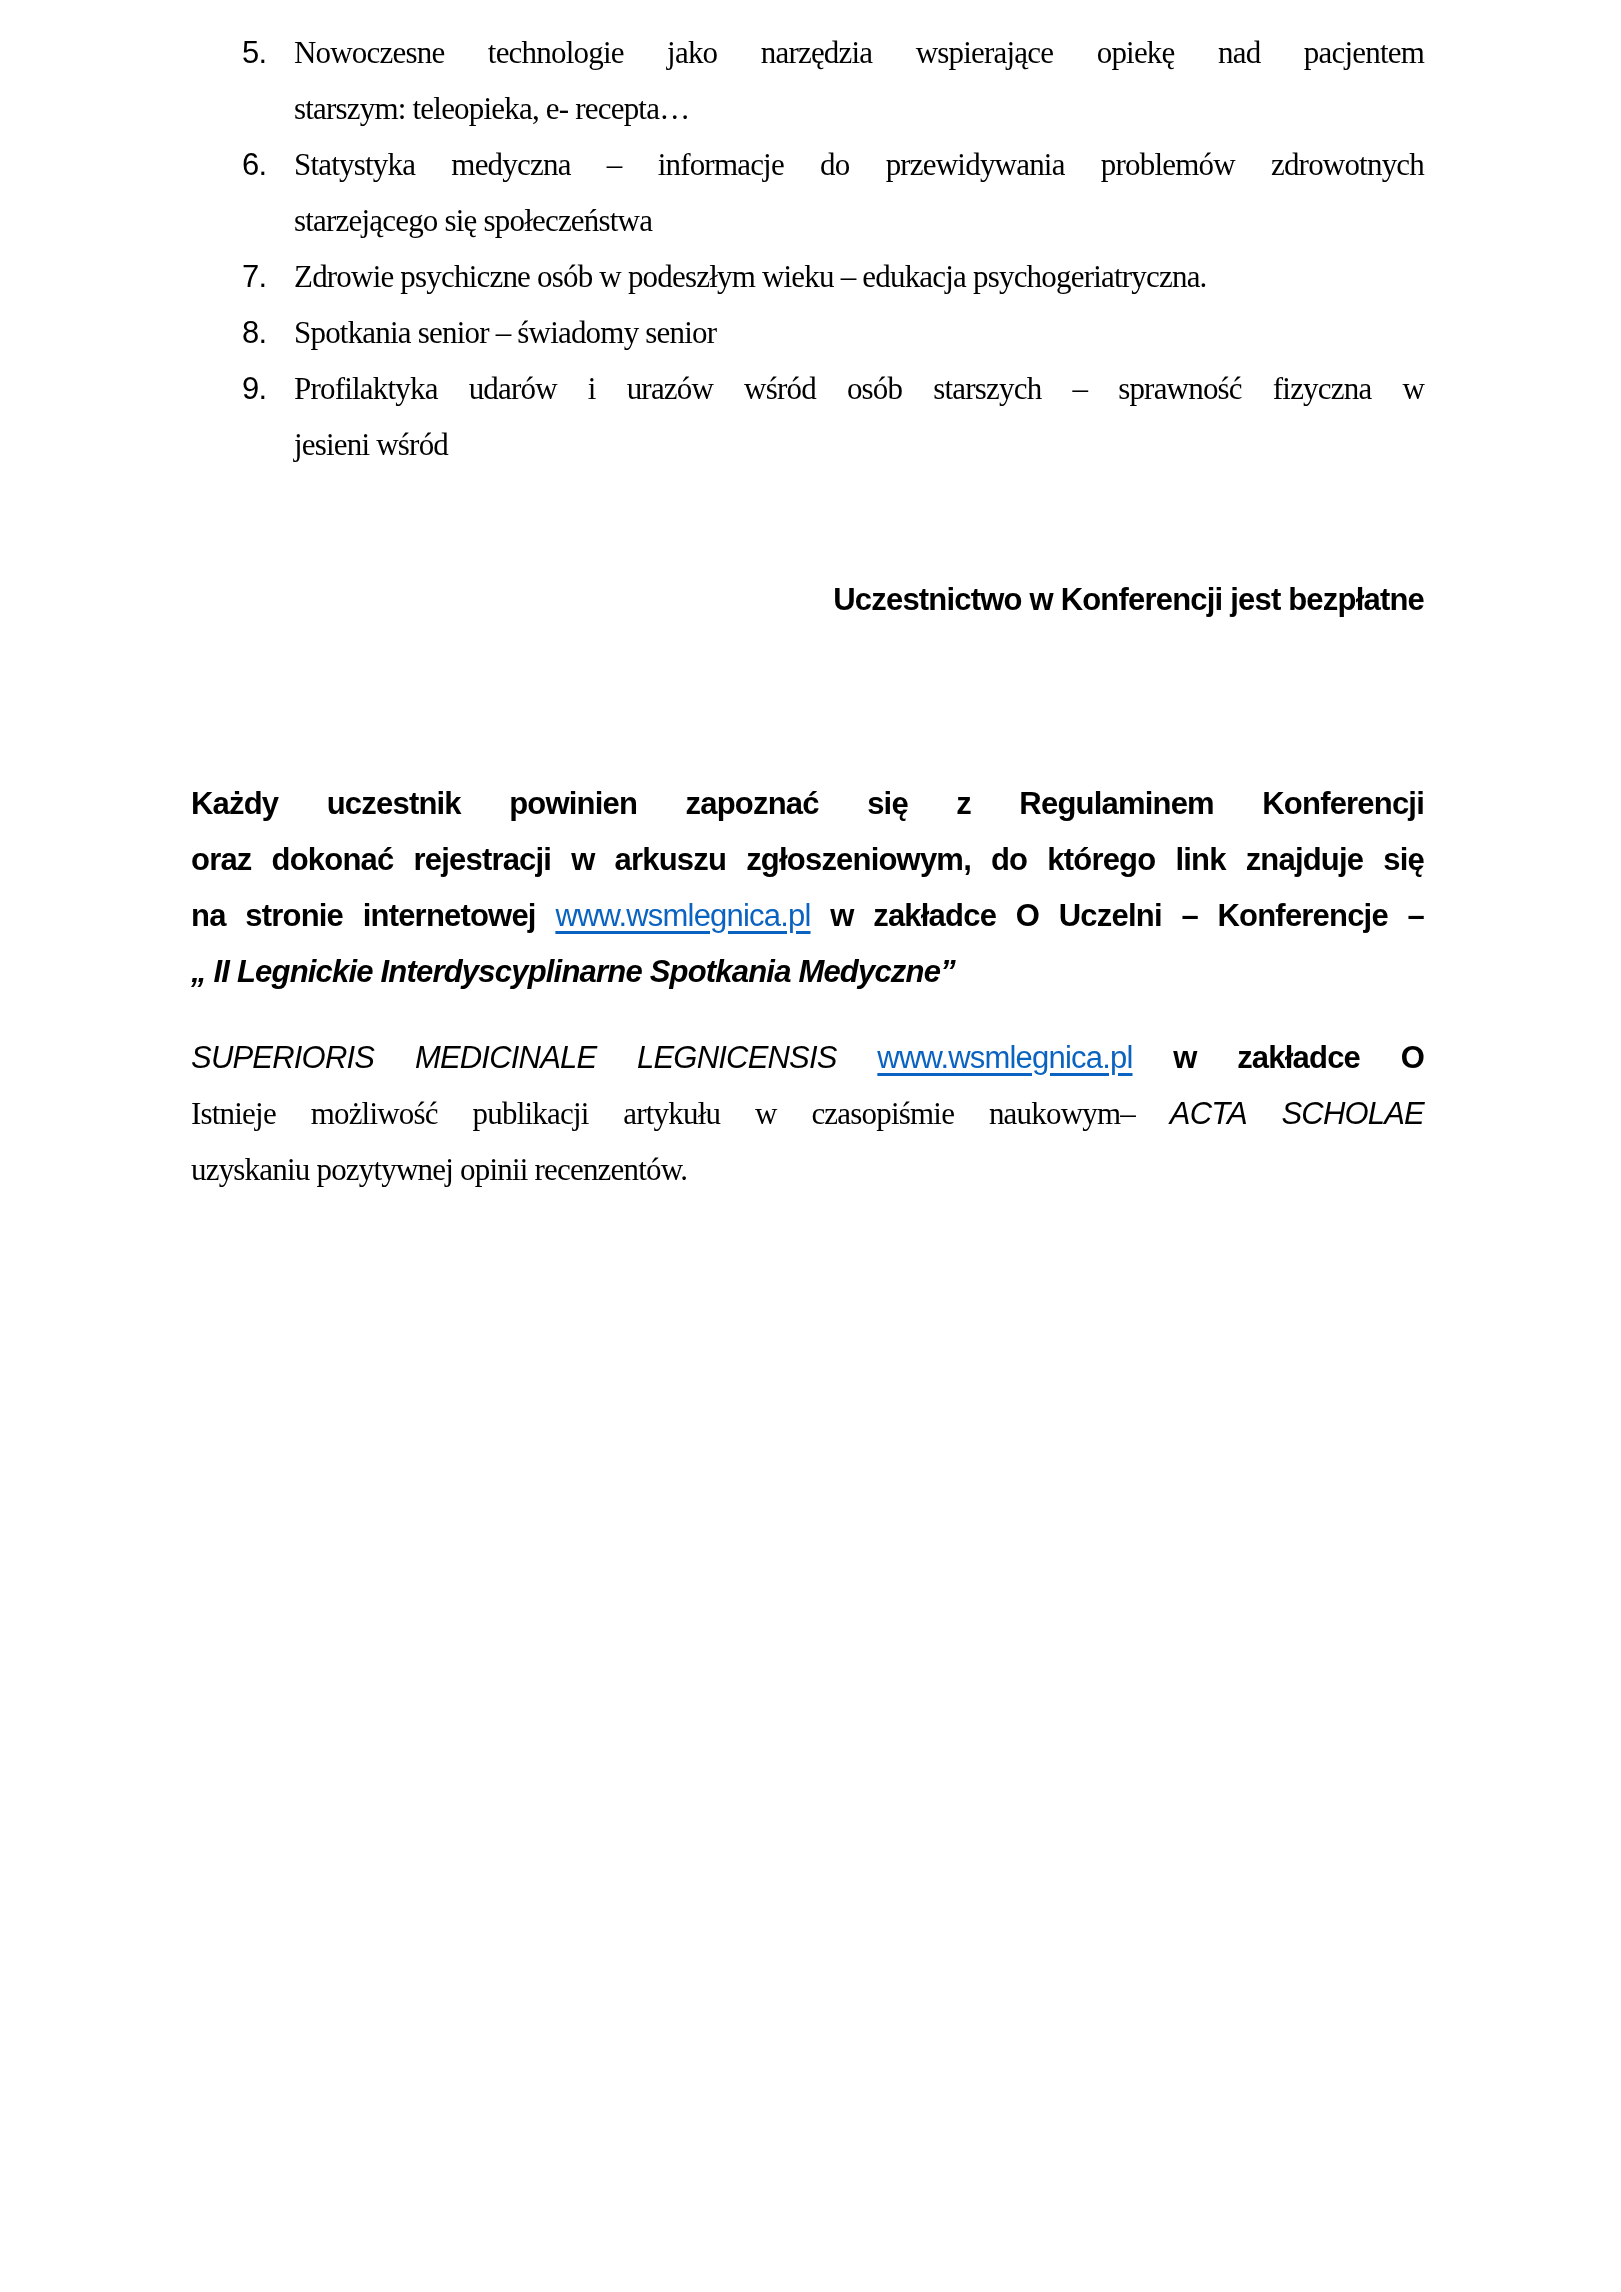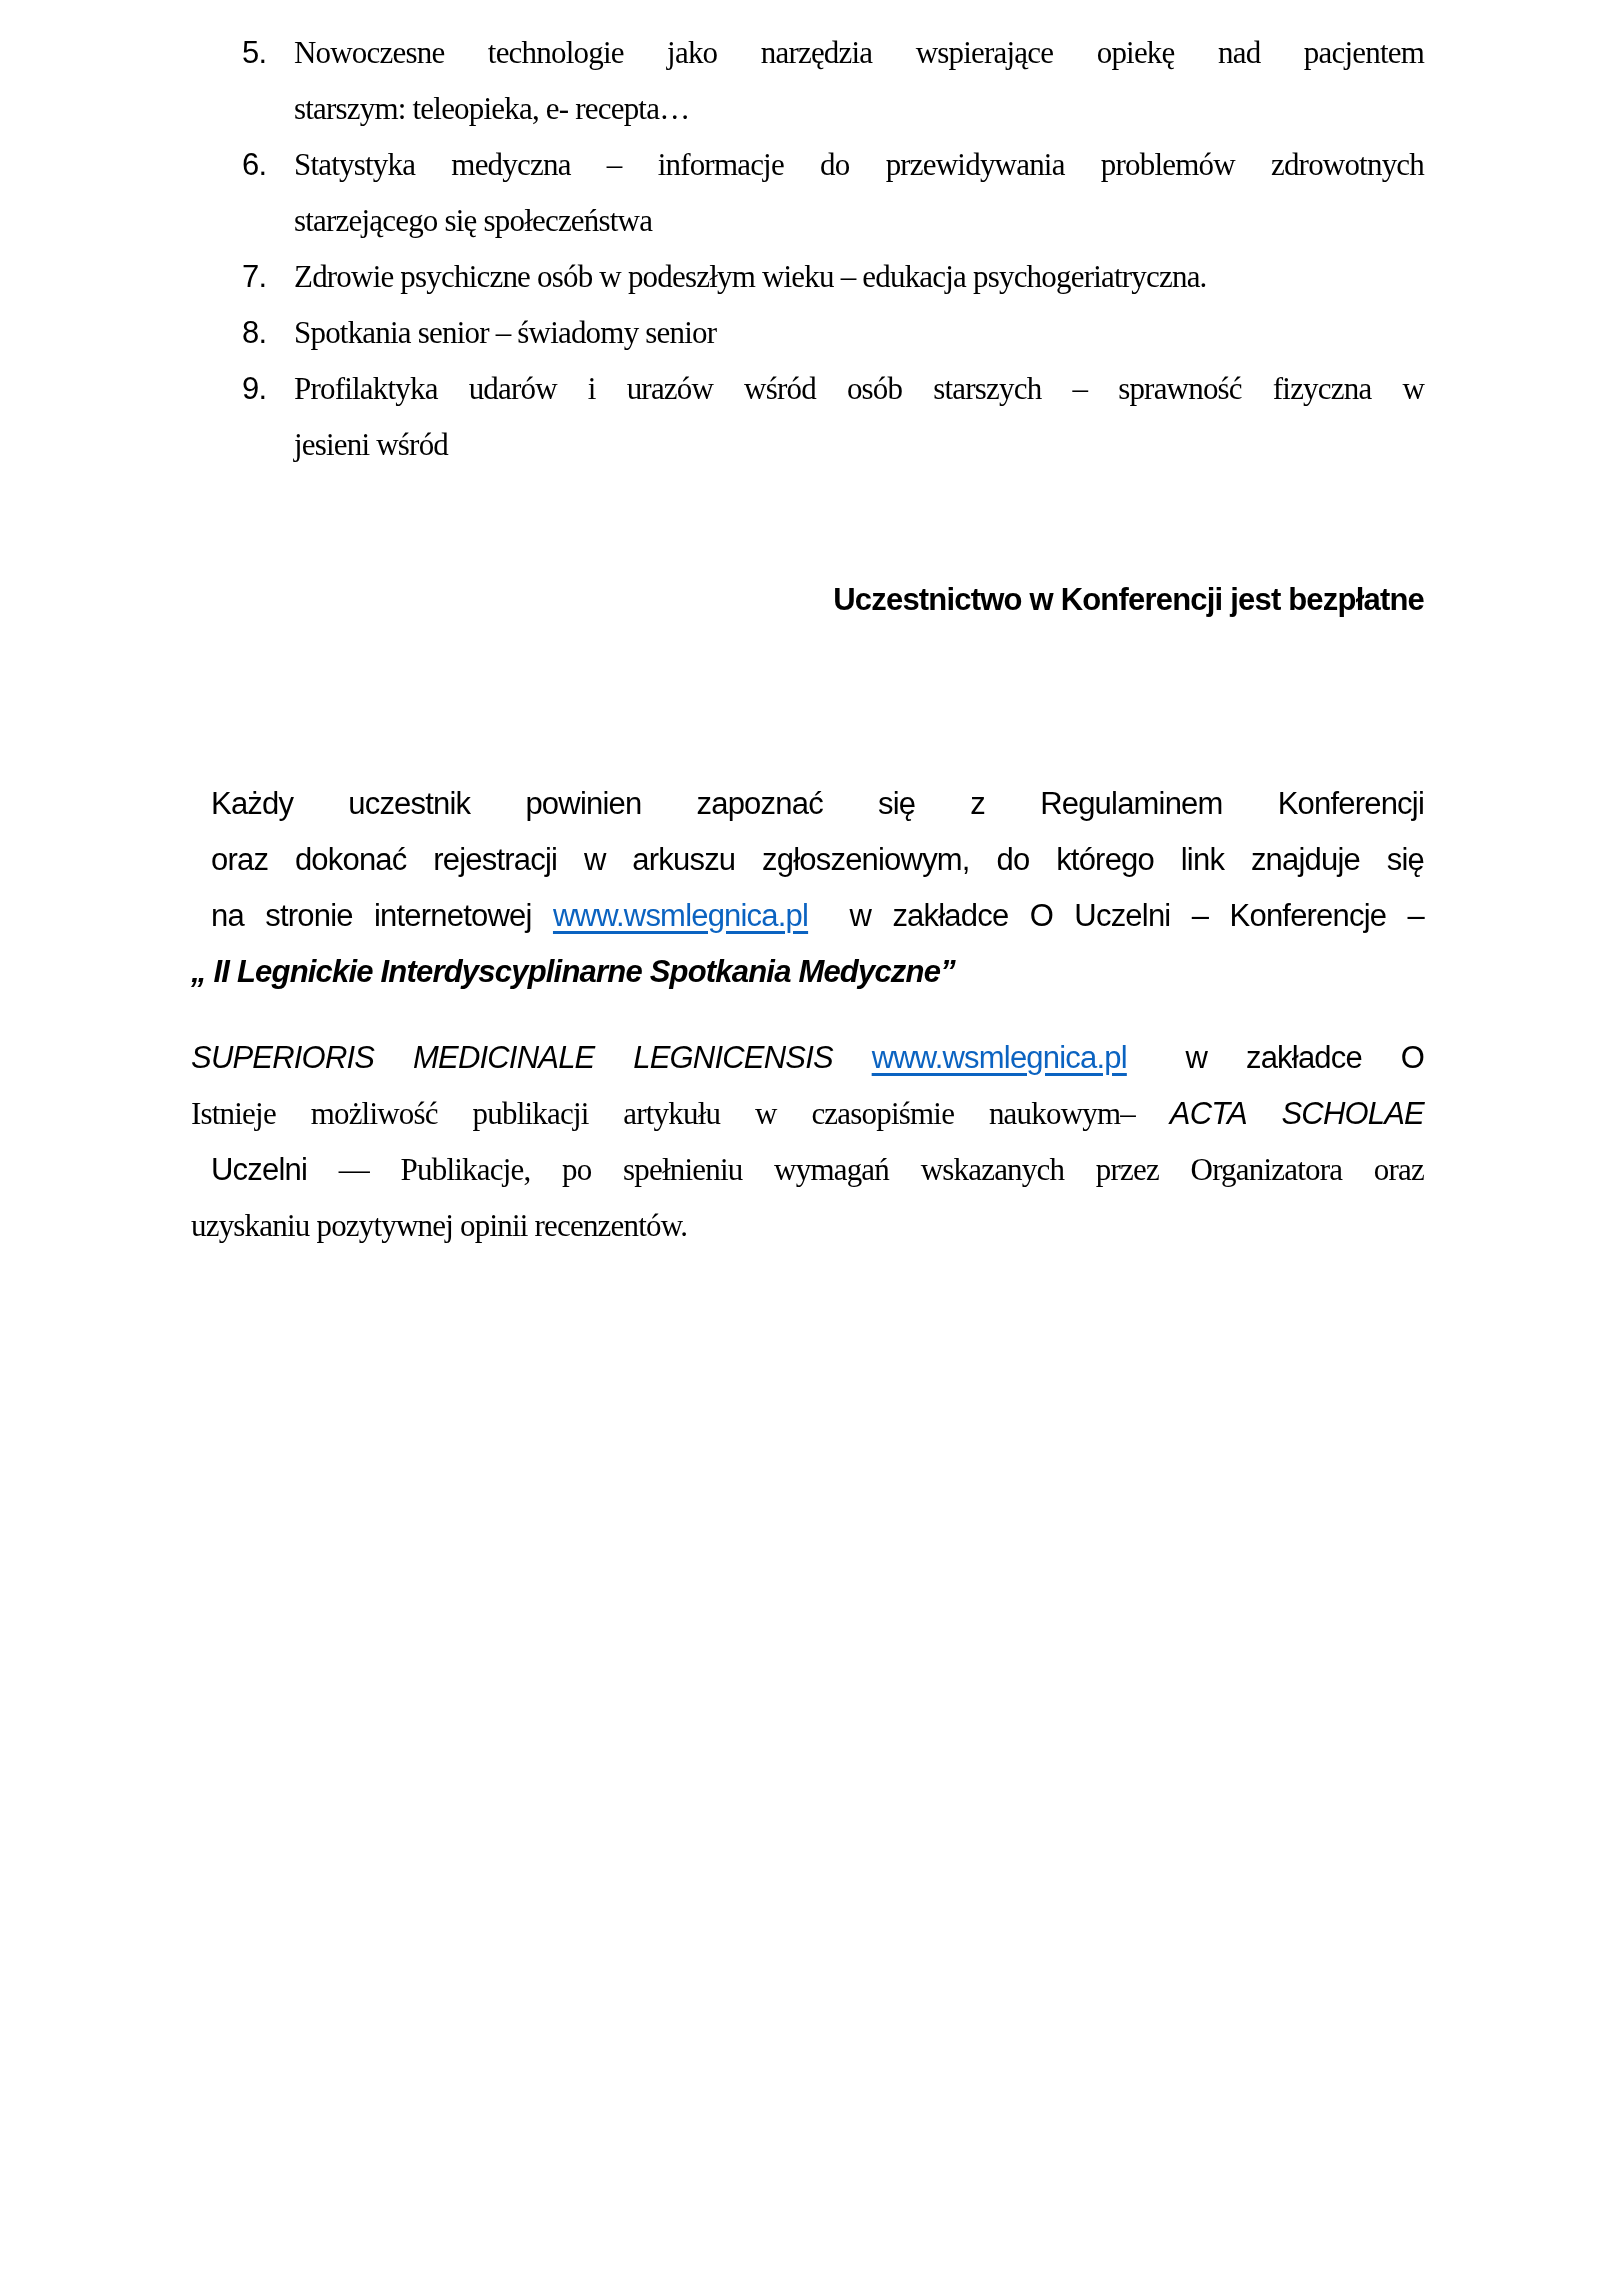--- a/index.html
+++ b/index.html
@@ -43,21 +43,21 @@
   .heading{
     margin-top:99px;
     text-align:right;
     font-weight:700;
     line-height:56px;
   }
   .para-1{margin-top:148px;}
   .para-2{margin-top:30px;}
   
   .s-r{font-weight:400;font-style:normal;font-family:Liberation Serif, serif;}
-  .s-b{font-weight:400;font-style:normal;margin-left:20px;}
+  .s-b{font-weight:700;font-style:normal;}
   .s-i{font-weight:400;font-style:italic;}
   .s-bi{font-weight:700;font-style:italic;margin-top:30px;}
   a.s-link{
     font-weight:400;font-style:normal;
     text-decoration:underline;
     text-underline-offset:4.9px;
     cursor:pointer;
   }
 </style>
 </head>
@@ -97,20 +97,19 @@
     <div id="paragraphs">
         <div class="para-1">
           <div class="line"><span class="s-b">Każdy uczestnik powinien zapoznać się z Regulaminem Konferencji</span></div>
           <div class="line"><span class="s-b">oraz dokonać rejestracji w arkuszu zgłoszeniowym, do którego link znajduje się</span></div>
           <div class="line"><span class="s-b">na stronie internetowej </span><a class="s-link" style="color: rgb(11, 99, 193);">www.wsmlegnica.pl</a><span class="s-b"> w zakładce O Uczelni – Konferencje –</span></div>
           <div class="line last"><span class="s-bi">„ II Legnickie Interdyscyplinarne Spotkania Medyczne”</span></div>
         </div>
         <div class="para-2">
           <div class="line"><span class="s-i">SUPERIORIS MEDICINALE LEGNICENSIS </span><a class="s-link" style="color: rgb(11, 99, 193);">www.wsmlegnica.pl</a><span class="s-b"> w zakładce O</span></div>
           <div class="line"><span class="s-r">Istnieje możliwość publikacji artykułu w czasopiśmie naukowym– </span><span class="s-i">ACTA SCHOLAE</span></div>
-          <div class="line"><span class="s-b">Uczelni</span><span class="s-r"> — Publikacje, po spełnieniu wymagań wskazanych przez Organizatora oraz</span></div>
           <div class="line last"><span class="s-r">uzyskaniu pozytywnej opinii recenzentów.</span></div>
         </div>
       </div>
 
   </div>
 </div>
 
 
 </body></html>

